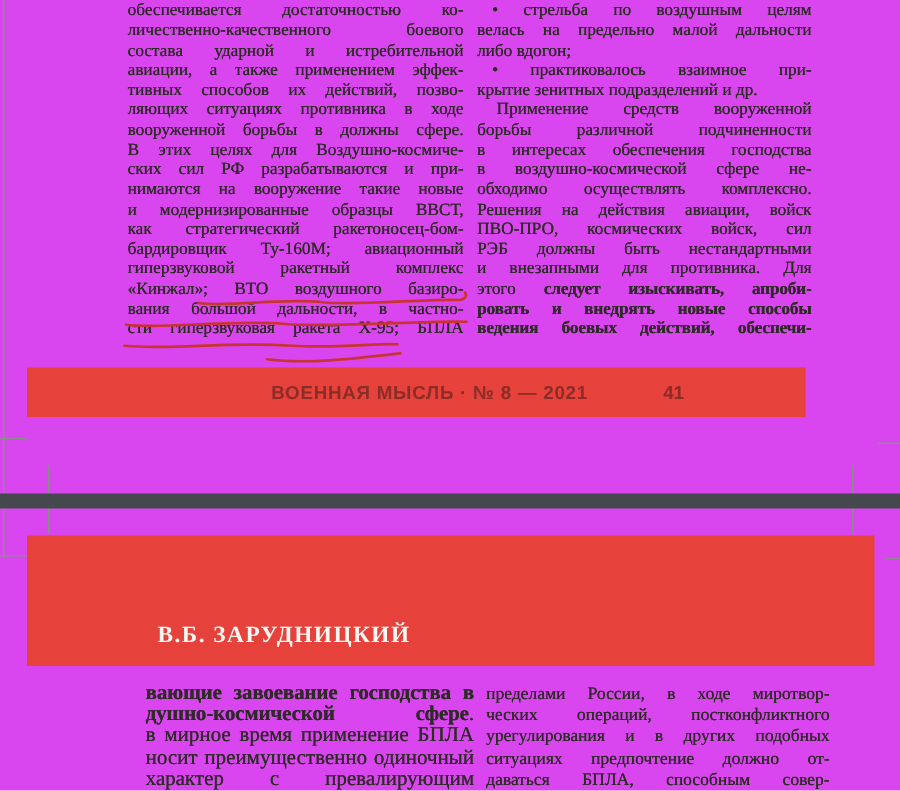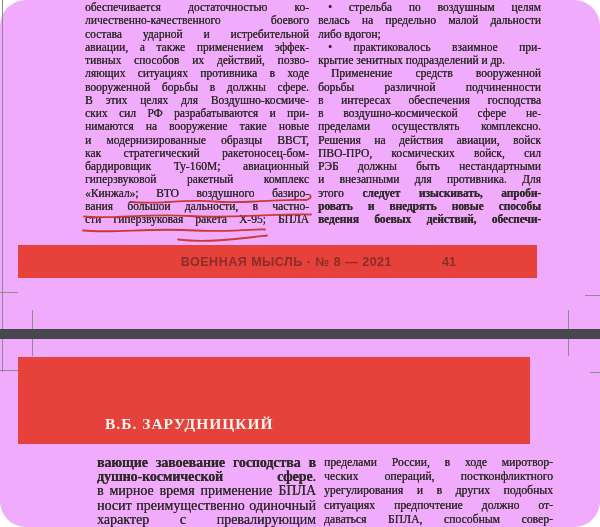--- a/index.html
+++ b/index.html
@@ -1,18 +1,18 @@
 <!DOCTYPE html>
 <html><head>
 <meta charset="utf-8">
 <style>
   * { margin:0; padding:0; box-sizing:border-box; }
   html,body { width:600px; height:527px; background:#ffffff; overflow:hidden;
               font-family:"Liberation Serif", serif; }
-  .screen { position:relative; width:600px; height:527px; background:#f0abfc;border-radius:26px; }
+  .screen { position:relative; width:600px; height:527px; background:#d946ef; }
 
   
   .col { position:absolute; color:#2e2a27; }
   .col .ln { text-align:justify; text-align-last:justify; overflow:hidden;
              text-shadow:0.15px 0 0 currentColor; }
   .col .ln.nj { text-align-last:auto; }
   .b { font-weight:700; letter-spacing:-0.1px; }
 
   #col-p1l { left:85px;  top:1px;   width:224px; font-size:11.5px; line-height:13.25px; }
   #col-p1r { left:318px; top:1px;   width:223px; font-size:11.5px; line-height:13.25px; }
@@ -39,21 +39,21 @@
   .cm { position:absolute; background:#8c8c8c; }
   .cm-v1 { left:2px;   top:0;     width:1px;  height:372px; }
   .cm-t1 { left:0;     top:292px; width:18px; height:1px; }
   .cm-t2 { left:585px; top:295px; width:15px; height:1px; }
   .cm-v2 { left:32px;  top:310px; width:1px;  height:46px; }
   .cm-v3 { left:568px; top:310px; width:1px;  height:46px; }
   .cm-t3 { left:0;     top:370px; width:18px; height:1px; }
   .cm-t4 { left:590px; top:372px; width:10px; height:1px; }
 
   
-  .author-block { position:absolute; left:18px; top:357px; width:512px; height:87px;
+  .author-block { position:absolute; left:18px; top:357px; width:565px; height:87px;
                   background:#e6413a; }
   .author-name  { position:absolute; left:87px; top:58px; font-size:15.5px;
                   font-weight:700; letter-spacing:1px; color:#fbf6f2; white-space:nowrap; }
 
   
   .annot-svg { position:absolute; left:0; top:0; width:600px; height:527px;
                pointer-events:none; }
 </style>
 </head>
 <body>
@@ -82,21 +82,21 @@
   <div class="col" id="col-p1r">
       <div class="ln" style="text-indent: 10px;"><span>• стрельба по воздушным целям</span></div>
       <div class="ln"><span>велась на предельно малой дальности</span></div>
       <div class="ln nj"><span>либо вдогон;</span></div>
       <div class="ln" style="text-indent: 10px;"><span>• практиковалось взаимное при-</span></div>
       <div class="ln nj"><span>крытие зенитных подразделений и др.</span></div>
       <div class="ln" style="text-indent: 13px;"><span>Применение средств вооруженной</span></div>
       <div class="ln"><span>борьбы различной подчиненности</span></div>
       <div class="ln"><span>в интересах обеспечения господства</span></div>
       <div class="ln"><span>в воздушно-космической сфере не-</span></div>
-      <div class="ln"><span>пределами осуществлять комплексно.</span></div>
+      <div class="ln"><span>обходимо осуществлять комплексно.</span></div>
       <div class="ln"><span>Решения на действия авиации, войск</span></div>
       <div class="ln"><span>ПВО-ПРО, космических войск, сил</span></div>
       <div class="ln"><span>РЭБ должны быть нестандартными</span></div>
       <div class="ln"><span>и внезапными для противника. Для</span></div>
       <div class="ln"><span>этого </span><span class="b">следует изыскивать, апроби-</span></div>
       <div class="ln"><span class="b">ровать и внедрять новые способы</span></div>
       <div class="ln"><span class="b">ведения боевых действий, обеспечи-</span></div>
     </div>
 
   <svg class="annot-svg" viewBox="0 0 600 527" xmlns="http://www.w3.org/2000/svg">

